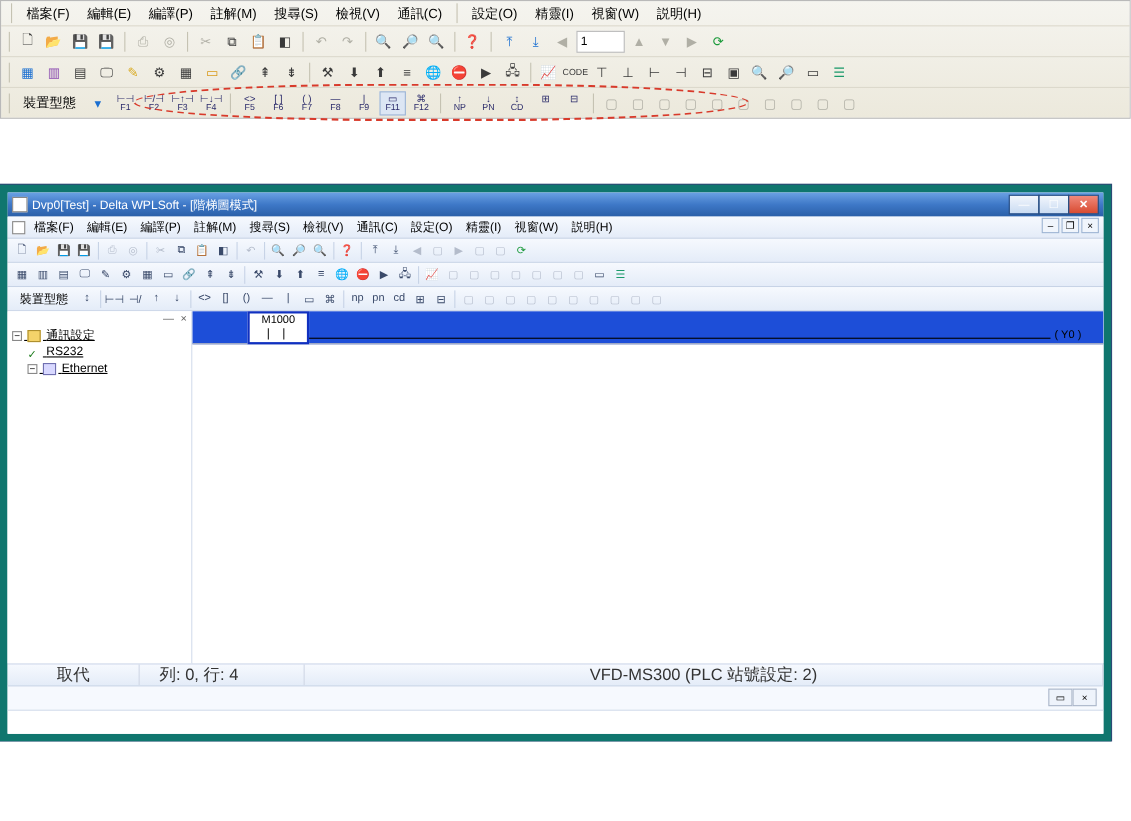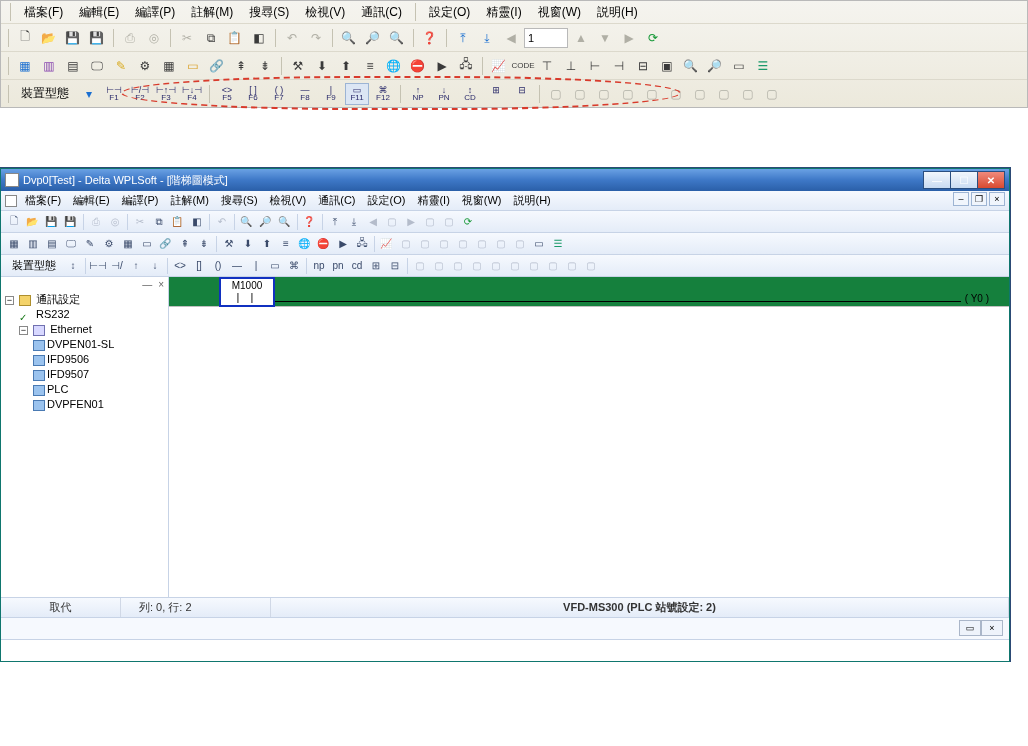--- a/index.html
+++ b/index.html
@@ -84,21 +84,21 @@
   .oval-highlight {
     position: absolute;
     border: 2px dashed #d83a2b;
     border-radius: 50% / 60%;
     pointer-events: none;
   }
   
   .app-window {
     margin-top: 60px;
     width: 1010px;
-    border: 1px solid #0f766e;
+    border: 7px solid #0f766e;
     box-shadow: 0 0 0 1px #2c4a75;
     font-size: 11px;
   }
   .titlebar {
     height: 22px;
     background: linear-gradient(#6aa1e4,#3e78c7 50%,#2a5fa8);
     color: #fff;
     display: flex; align-items: center;
     padding: 0 4px;
   }
@@ -176,21 +176,21 @@
     font-size: 11px;
   }
   .tree-pane .hdr {
     font-size: 10px;
     color: #666;
     display: flex; justify-content: flex-end;
     gap: 6px;
     padding: 0 2px 2px 2px;
   }
   .tree ul { list-style: none; margin: 0; padding-left: 14px; }
-  .tree > ul { padding-left: 2px; }
+  .tree > ul { padding-left: 2px; text-decoration: underline; }
   .tree li {
     white-space: nowrap;
     line-height: 15px;
     position: relative;
   }
   .tree .tw {
     display:inline-block;
     width:9px; height:9px;
     border:1px solid #888;
     text-align:center;
@@ -210,21 +210,21 @@
   .ic.check::before { content:"✓"; color:#1a7a1a; font-size:10px; }
   .ic.plug   { background:#c8f0c8; border:1px solid #4a9a4a; }
   .ic.net    { background:#d8d8ff; border:1px solid #7070b0; }
   .ladder-pane {
     flex: 1;
     position: relative;
     background:#fff;
   }
   .ladder-header {
     height: 30px;
-    background: #15803d;
+    background: #1d4ed8;
     border-bottom: 1px solid #c0c0c0;
     position: relative;
   }
   .contact-block {
     position: absolute;
     left: 50px; top: 0;
     width: 56px; height: 30px;
     border: 2px solid #1030c0;
     background: #fff;
     display:flex; flex-direction:column; align-items:center; justify-content:center;
@@ -240,21 +240,21 @@
   }
   .rung-end {
     position:absolute; right:20px; top:16px;
     font-size:10px;
   }
   .statusbar {
     height: 20px;
     background: linear-gradient(#f6f9fe,#e4ecf8);
     border-top: 1px solid #c7d3e6;
     display:flex; align-items:center;
-    font-size:11px;
+    font-size:15px;
     color:#333;
   }
   .statusbar .cell {
     padding: 0 18px;
     border-right: 1px solid #d0d8e6;
     height:100%;
     display:flex; align-items:center;
     gap:6px;
   }
   .statusbar .cell.w1{ width:120px; justify-content:center;}
@@ -606,27 +606,20 @@
               <span>通訊設定</span>
               <ul>
                 <li>
                   <span class="ic check"></span>
                   <span>RS232</span>
                 </li>
                 <li>
                   <span class="tw">−</span>
                   <span class="ic net"></span>
                   <span>Ethernet</span>
-                  <ul>
-                    <li><span class="ic dev"></span><span>DVPEN01-SL</span></li>
-                    <li><span class="ic dev"></span><span>IFD9506</span></li>
-                    <li><span class="ic dev"></span><span>IFD9507</span></li>
-                    <li><span class="ic dev"></span><span>PLC</span></li>
-                    <li><span class="ic dev"></span><span>DVPFEN01</span></li>
-                  </ul>
                 </li>
               </ul>
             </li>
           </ul>
         </div>
       </div>
 
       <div class="ladder-pane">
         <div class="ladder-header">
           <div class="contact-block">
@@ -634,22 +627,22 @@
             <span class="sym">|&nbsp;|</span>
           </div>
           <div class="rung-line"></div>
           <div class="rung-end">( <span>Y0</span> )</div>
         </div>
       </div>
     </div>
 
     <div class="statusbar">
       <div class="cell w1">取代</div>
-      <div class="cell" style="width:150px;">列: 0, 行: 2</div>
-      <div class="cell w3" style="justify-content:center;font-weight:bold;">VFD-MS300 (PLC 站號設定: 2)</div>
+      <div class="cell" style="width:150px;">列: 0, 行: 4</div>
+      <div class="cell w3" style="justify-content:center;">VFD-MS300 (PLC 站號設定: 2)</div>
     </div>
 
     <div class="bottom-strip">
       <div class="tabs">
         <div class="t">▭</div>
         <div class="t">×</div>
       </div>
     </div>
     <div class="output-pane"></div>
   </div>

